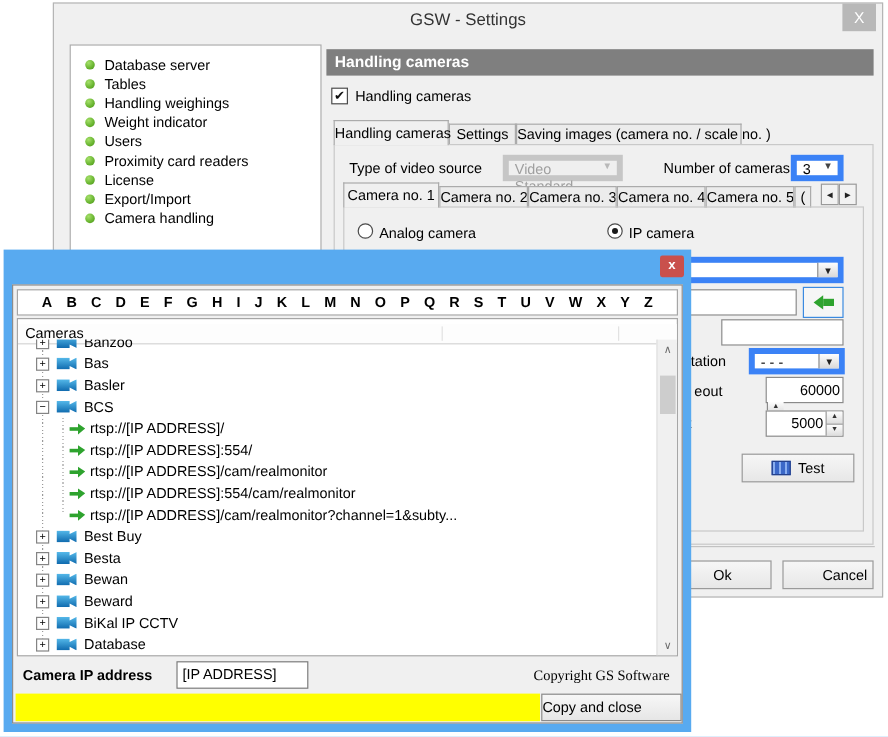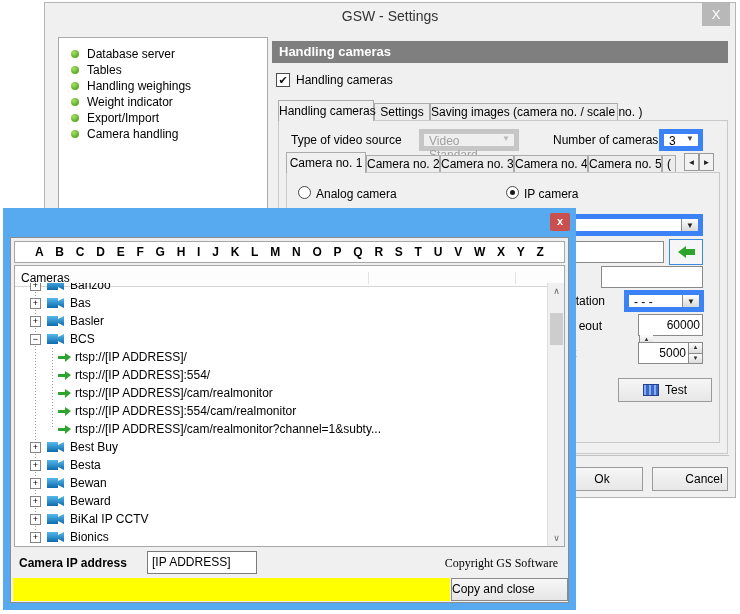--- a/index.html
+++ b/index.html
@@ -137,20 +137,32 @@
       <div class="side-item">
         <span class="bullet"></span>
         <span>Handling weighings</span>
       </div>
       <div class="side-item">
         <span class="bullet"></span>
         <span>Weight indicator</span>
       </div>
       <div class="side-item">
         <span class="bullet"></span>
+        <span>Users</span>
+      </div>
+      <div class="side-item">
+        <span class="bullet"></span>
+        <span>Proximity card readers</span>
+      </div>
+      <div class="side-item">
+        <span class="bullet"></span>
+        <span>License</span>
+      </div>
+      <div class="side-item">
+        <span class="bullet"></span>
         <span>Export/Import</span>
       </div>
       <div class="side-item">
         <span class="bullet"></span>
         <span>Camera handling</span>
       </div>
     </div>
 
   <div class="gray-header">Handling cameras</div>
 
@@ -359,21 +371,21 @@
             <span class="txt">Beward</span>
           </div>
           <div class="trow">
             <div class="plus-box">+</div>
             <div class="cam-icon"></div>
             <span class="txt">BiKal IP CCTV</span>
           </div>
           <div class="trow">
             <div class="plus-box">+</div>
             <div class="cam-icon"></div>
-            <span class="txt">Bionics</span>
+            <span class="txt">Database</span>
           </div>
         </div>
       <div class="scrollbar">
         <div class="scroll-arrow" style="top:0;">∧</div>
         <div class="thumb"></div>
         <div class="scroll-arrow" style="bottom:0;">∨</div>
       </div>
     </div>
 
     <div class="iprow-label">Camera IP address</div>

